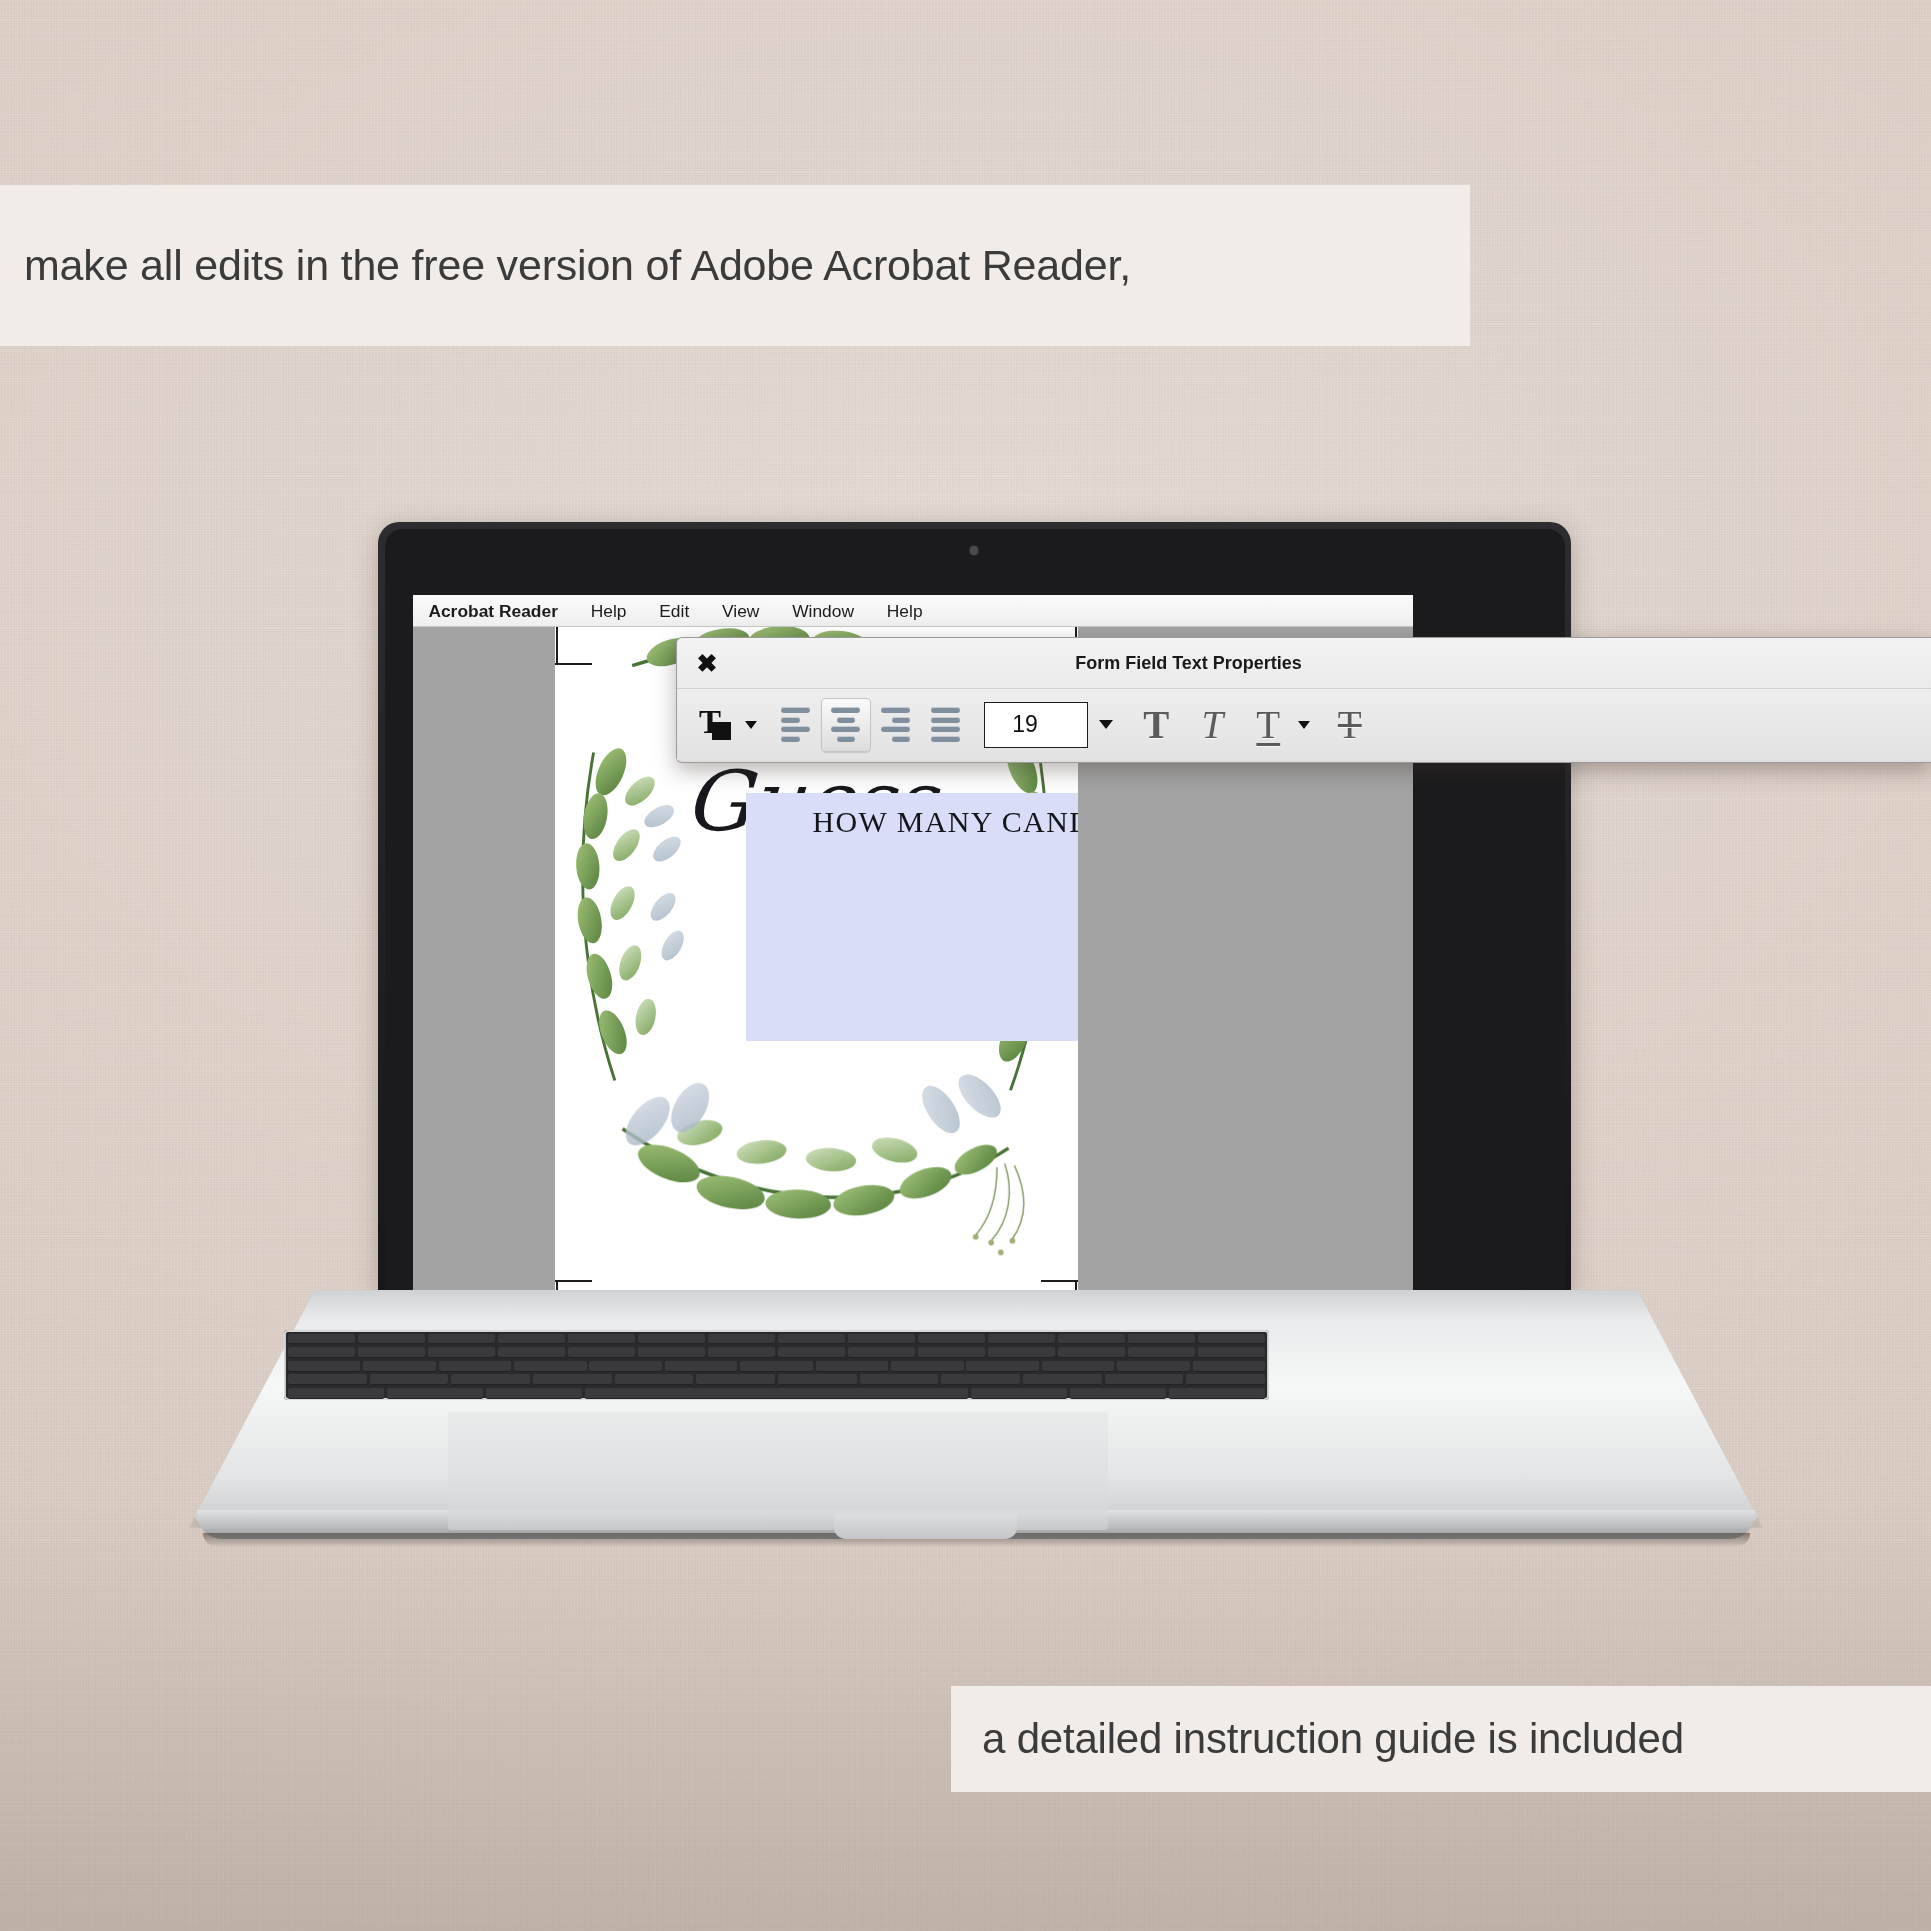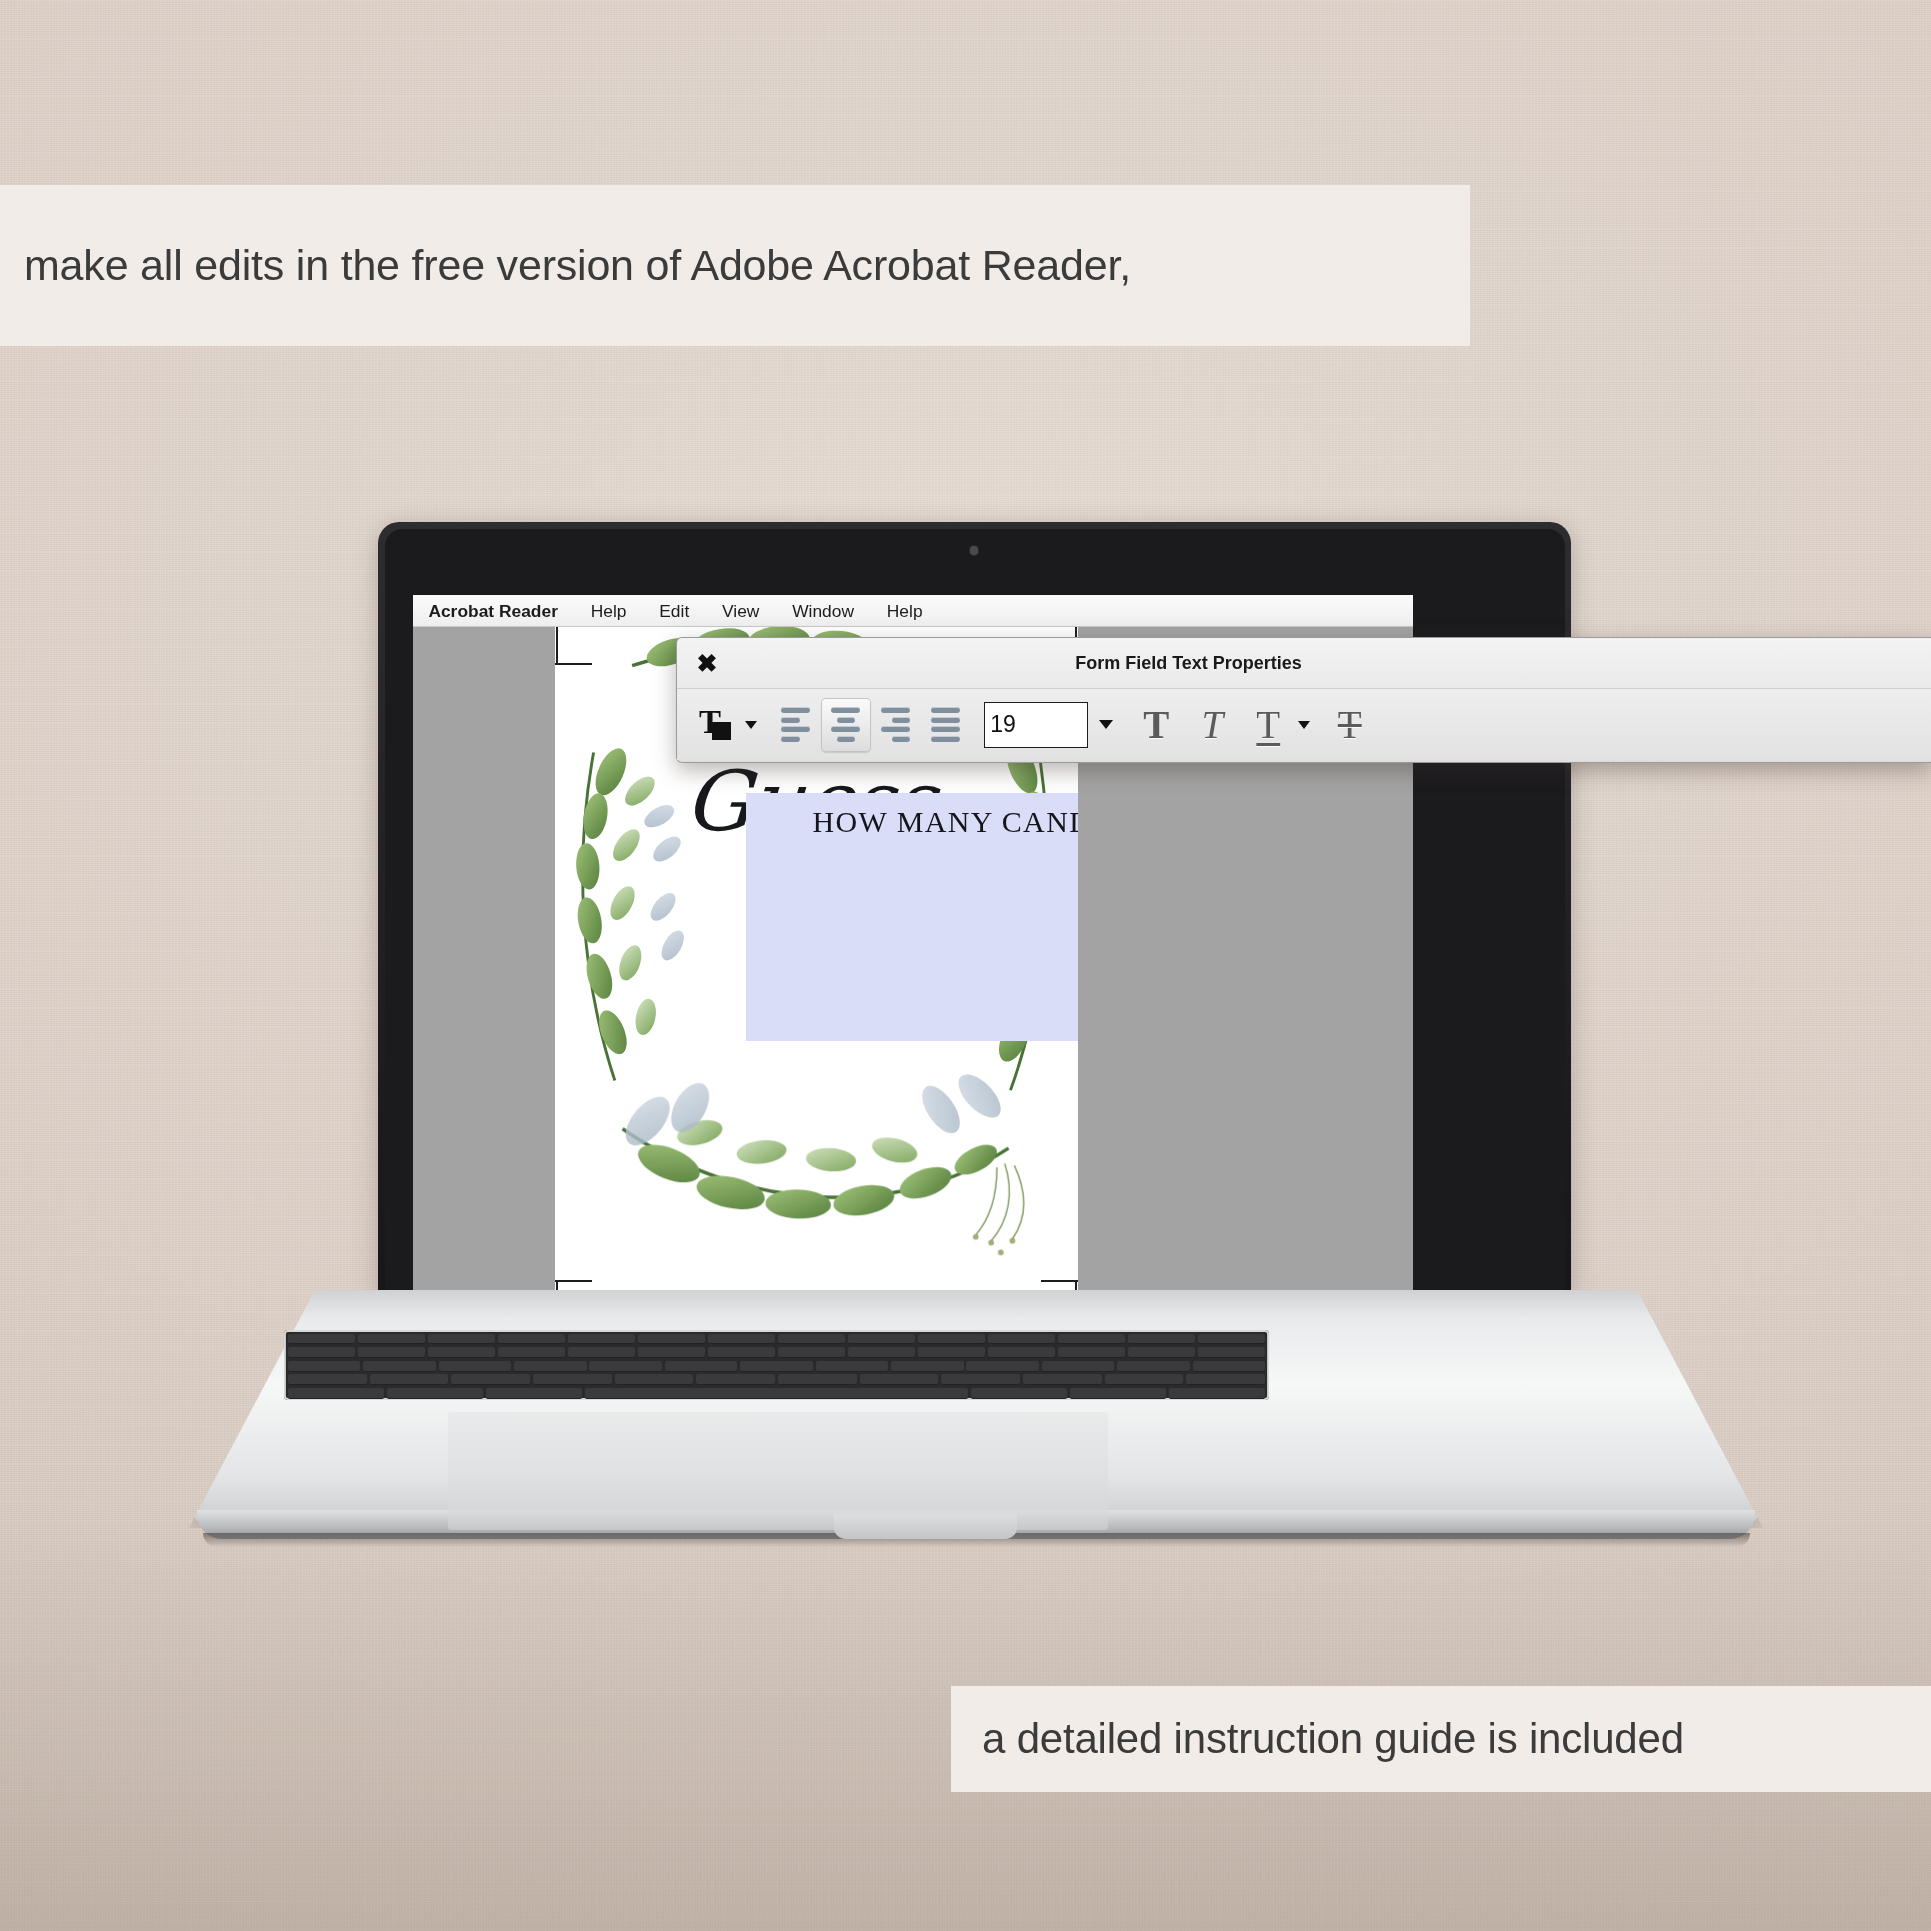--- a/index.html
+++ b/index.html
@@ -225,21 +225,21 @@
     position:relative;box-shadow:inset 0 1px 1.9px rgba(0,0,0,.10);
   }
   #font-name{font-size:21px;color:#1a1a1a;}
   #font-stepper{
     position:absolute;right:9.7px;top:50%;transform:translateY(-50%);
     display:flex;flex-direction:column;gap:1.9px;color:#333;font-size:11.6px;line-height:8.7px;
   }
   #size-box{
     width:104px;height:46px;margin-left:13.5px;
     background:#fff;border:1.9px solid #1c1c1c;
-    display:flex;align-items:center;padding-left:5px;box-sizing:border-box;
+    display:flex;align-items:center;padding-left:27px;box-sizing:border-box;
   }
   #size-value{font-size:23px;color:#111;}
   #size-caret{
     width:0;height:0;border-left:7.7px solid transparent;border-right:7.7px solid transparent;
     border-top:9.7px solid #111;margin-left:10.6px;
   }
   .style-btn{
     width:56px;height:54px;display:flex;align-items:center;justify-content:center;
     font-family:"Liberation Serif", serif;font-size:39px;color:#5b5b5b;
     text-shadow:0 1px 0 rgba(255,255,255,.85);cursor:pointer;

